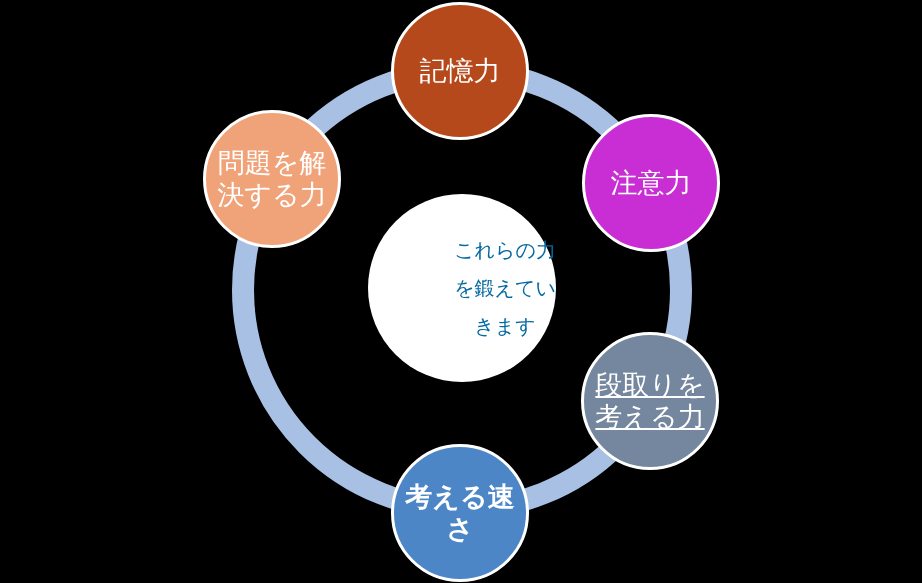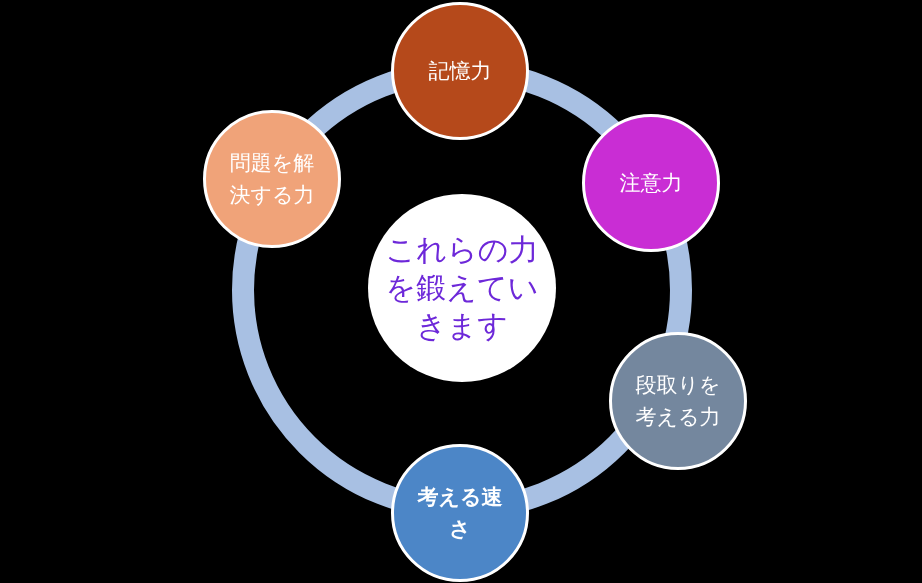--- a/index.html
+++ b/index.html
@@ -33,46 +33,46 @@
     width: 138px;
     height: 138px;
     border: 3px solid #FFFFFF;
     border-radius: 50%;
     box-sizing: border-box;
     display: flex;
     align-items: center;
     justify-content: center;
     text-align: center;
     color: #FFFFFF;
-    font-size: 21px;
+    font-size: 27px;
     line-height: 32px;
     white-space: pre-line;
     z-index: 1;
   }
   .node-memory        { left: 391px; top: 2px;   }
   .node-attention     { left: 582px; top: 114px; }
-  .node-planning      { left: 609px; top: 332px; }
+  .node-planning      { left: 581px; top: 332px; text-decoration: underline; }
   .node-speed         { left: 391px; top: 444px; font-weight: bold; }
   .node-concentration { left: 203px; top: 333px; }
   .node-problem       { left: 203px; top: 110px; }
   .center-circle {
     position: absolute;
     left: 368px;
     top: 194px;
     width: 188px;
     height: 188px;
     background: #FFFFFF;
     border-radius: 50%;
     box-sizing: border-box;
     display: flex;
     align-items: center;
-    justify-content: center;
+    justify-content: flex-end;
     text-align: center;
-    color: #6d28d9;
-    font-size: 30px;
+    color: #0369a1;
+    font-size: 20px;
     line-height: 38px;
     white-space: pre-line;
     z-index: 2;
   }
 </style>
 </head>
 <body>
 
 <div class="canvas" style="background-color: rgb(0, 0, 0);">
 

